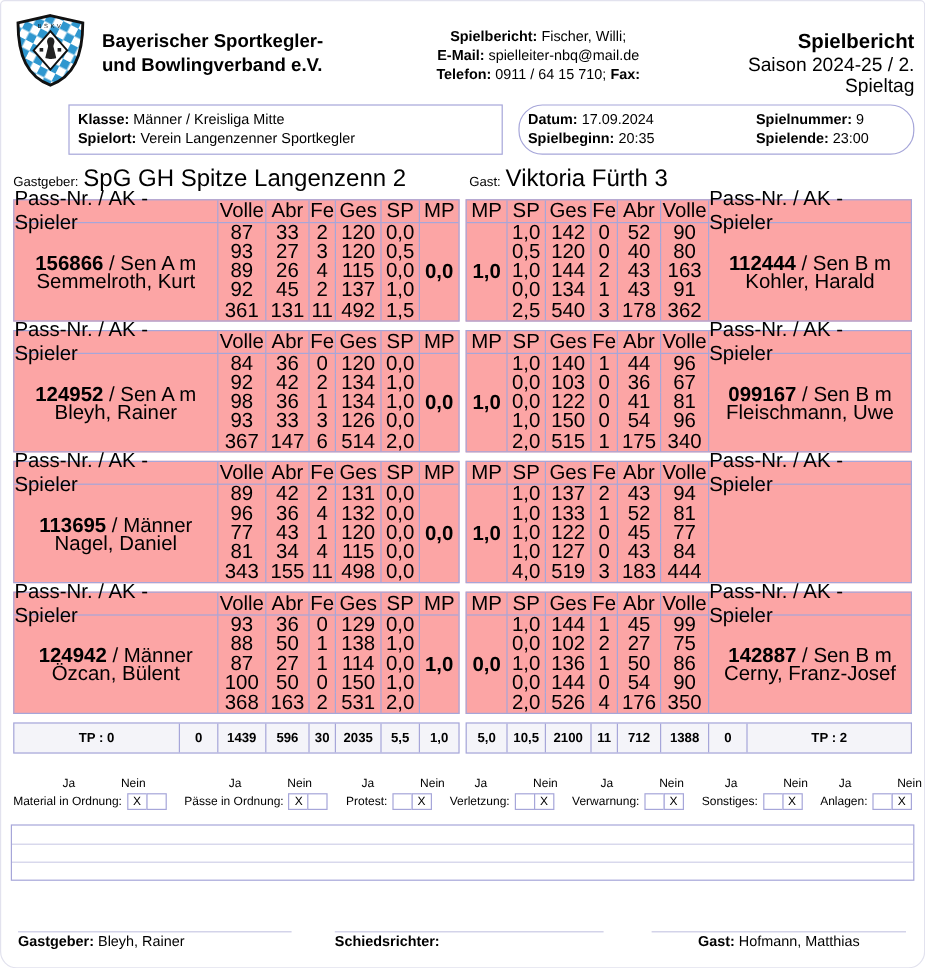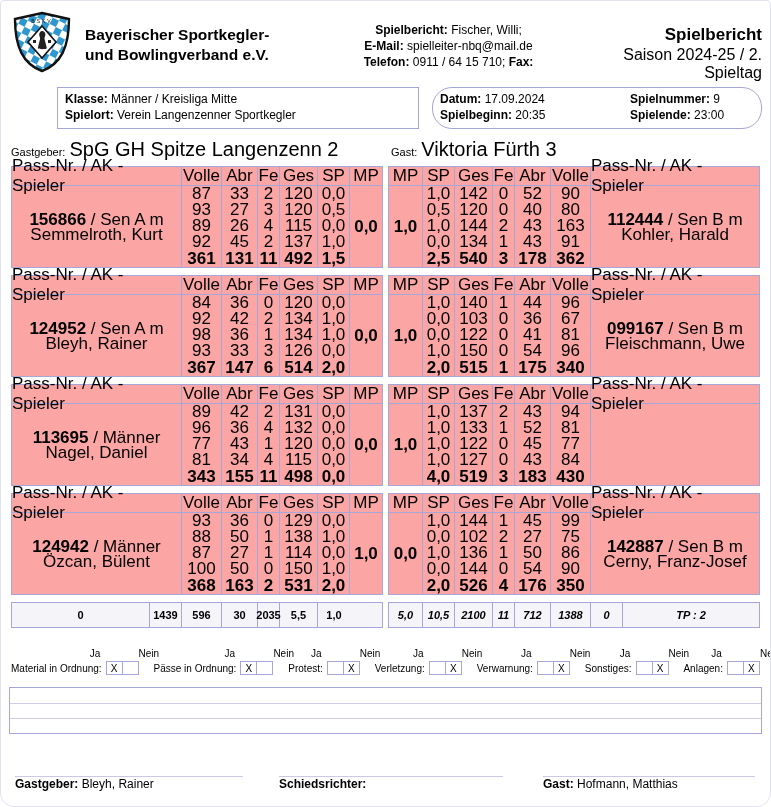--- a/index.html
+++ b/index.html
@@ -38,51 +38,51 @@
   .ptable{ display:grid; grid-template-rows:19px 16px 16px 16px 16px 17px; border:1px solid var(--bd); font-size:17px; margin-bottom:7px; background:#fca5a5; }
   .left-t{ grid-template-columns:170px 40px 36px 22px 38px 32px 1fr; }
   .right-t{ grid-template-columns:34px 32px 38px 22px 36px 40px 1fr; }
   .ptable>div{ display:flex; align-items:center; justify-content:center; border-right:1px solid var(--bd); }
   .ptable>.last{ border-right:none; }
   .th{ border-bottom:1px solid var(--bd) !important; }
   .c1{grid-column:1}.c2{grid-column:2}.c3{grid-column:3}.c4{grid-column:4}.c5{grid-column:5}.c6{grid-column:6}.c7{grid-column:7}
   .r2{grid-row:2}.r3{grid-row:3}.r4{grid-row:4}.r5{grid-row:5}.r6{grid-row:6}
   .span{ grid-row:2/7; }
   .spieler-cell{ flex-direction:column; line-height:15px; }
-  .tot{ font-weight:bold; }
+  .tot{ font-weight:normal; }
 
   
   .tp{ display:grid; grid-template-rows:24px; border:1px solid var(--bd); background:#f4f4f9; font-size:11px; font-weight:bold; }
   .tp-left{ grid-template-columns:138px 32px 40px 36px 22px 38px 32px 1fr; }
-  .tp-right{ grid-template-columns:34px 32px 38px 22px 36px 40px 32px 1fr;font-style:italic; }
+  .tp-right{ grid-template-columns:34px 32px 38px 22px 36px 40px 32px 1fr; }
   .tp>div{ display:flex; align-items:center; justify-content:center; border-right:1px solid var(--bd); }
   .tp>.last{ border-right:none; }
 
   
   .checks{ display:flex; justify-content:space-between; margin-top:20px; padding:0 2px; font-size:10px; }
-  .check-item{ display:flex; flex-direction:column; align-items:flex-end; }
+  .check-item{ display:flex; flex-direction:column; align-items:center; }
   .check-top{ display:flex; margin-bottom:2px; }
   .check-top span{ width:17px; text-align:center; }
   .check-top span:last-child{ margin-left:-1px;padding-left:36px; }
   .check-bottom{ display:flex; align-items:center; gap:4px; }
   .check-boxes{ display:inline-flex; }
   .cb{ width:17px; height:14px; border:1px solid var(--bd); display:inline-flex; align-items:center; justify-content:center; font-size:10px; background:#fff; }
   .cb:last-child{ margin-left:-1px; }
 
   
   .comments{ border:1px solid var(--bd); margin-top:12px; }
   .comment-line{ height:15px; border-top:1px solid var(--bd-light); }
   .comment-line:first-child{ border-top:none; }
 
   
   .sigs{ display:flex; margin-top:42px; font-size:12px; }
   .sig{ border-top:1px solid #c9c9e4; padding-top:0; }
   .sig-home{ width:228px; margin-left:6px; }
   .sig-ref{ width:224px; margin-left:36px; }
-  .sig-guest{ width:212px; margin-left:40px; }
+  .sig-guest{ width:212px; margin-left:40px;text-align:center; }
 </style>
 </head>
 <body>
 
 <div class="page">
 
   <div class="hdr">
     <svg class="logo" viewBox="0 0 66 62">
       <defs>
         <pattern id="bav" width="14" height="14" patternUnits="userSpaceOnUse" patternTransform="rotate(27)">
@@ -300,20 +300,21 @@
             <div class="c6 r5">1,0</div>
             <div class="c7 span last b">1,0</div>
             <div class="c2 r6 tot">368</div>
             <div class="c3 r6 tot">163</div>
             <div class="c4 r6 tot">2</div>
             <div class="c5 r6 tot">531</div>
             <div class="c6 r6 tot">2,0</div>
           </div>
         </div>
       <div class="tp tp-left">
+        <div>TP : 0</div>
         <div>0</div>
         <div>1439</div>
         <div>596</div>
         <div>30</div>
         <div>2035</div>
         <div>5,5</div>
         <div class="last">1,0</div>
       </div>
     </div>
 
@@ -426,21 +427,21 @@
             <div class="c6 r4">77</div>
             <div class="c2 r5">1,0</div>
             <div class="c3 r5">127</div>
             <div class="c4 r5">0</div>
             <div class="c5 r5">43</div>
             <div class="c6 r5">84</div>
             <div class="c2 r6 tot">4,0</div>
             <div class="c3 r6 tot">519</div>
             <div class="c4 r6 tot">3</div>
             <div class="c5 r6 tot">183</div>
-            <div class="c6 r6 tot">430</div>
+            <div class="c6 r6 tot">444</div>
           </div>
 
           <div class="ptable right-t">
             <div class="th c1">MP</div>
             <div class="th c2">SP</div>
             <div class="th c3">Ges</div>
             <div class="th c4">Fe</div>
             <div class="th c5">Abr</div>
             <div class="th c6">Volle</div>
             <div class="th c7 last">Pass-Nr. / AK - Spieler</div>

